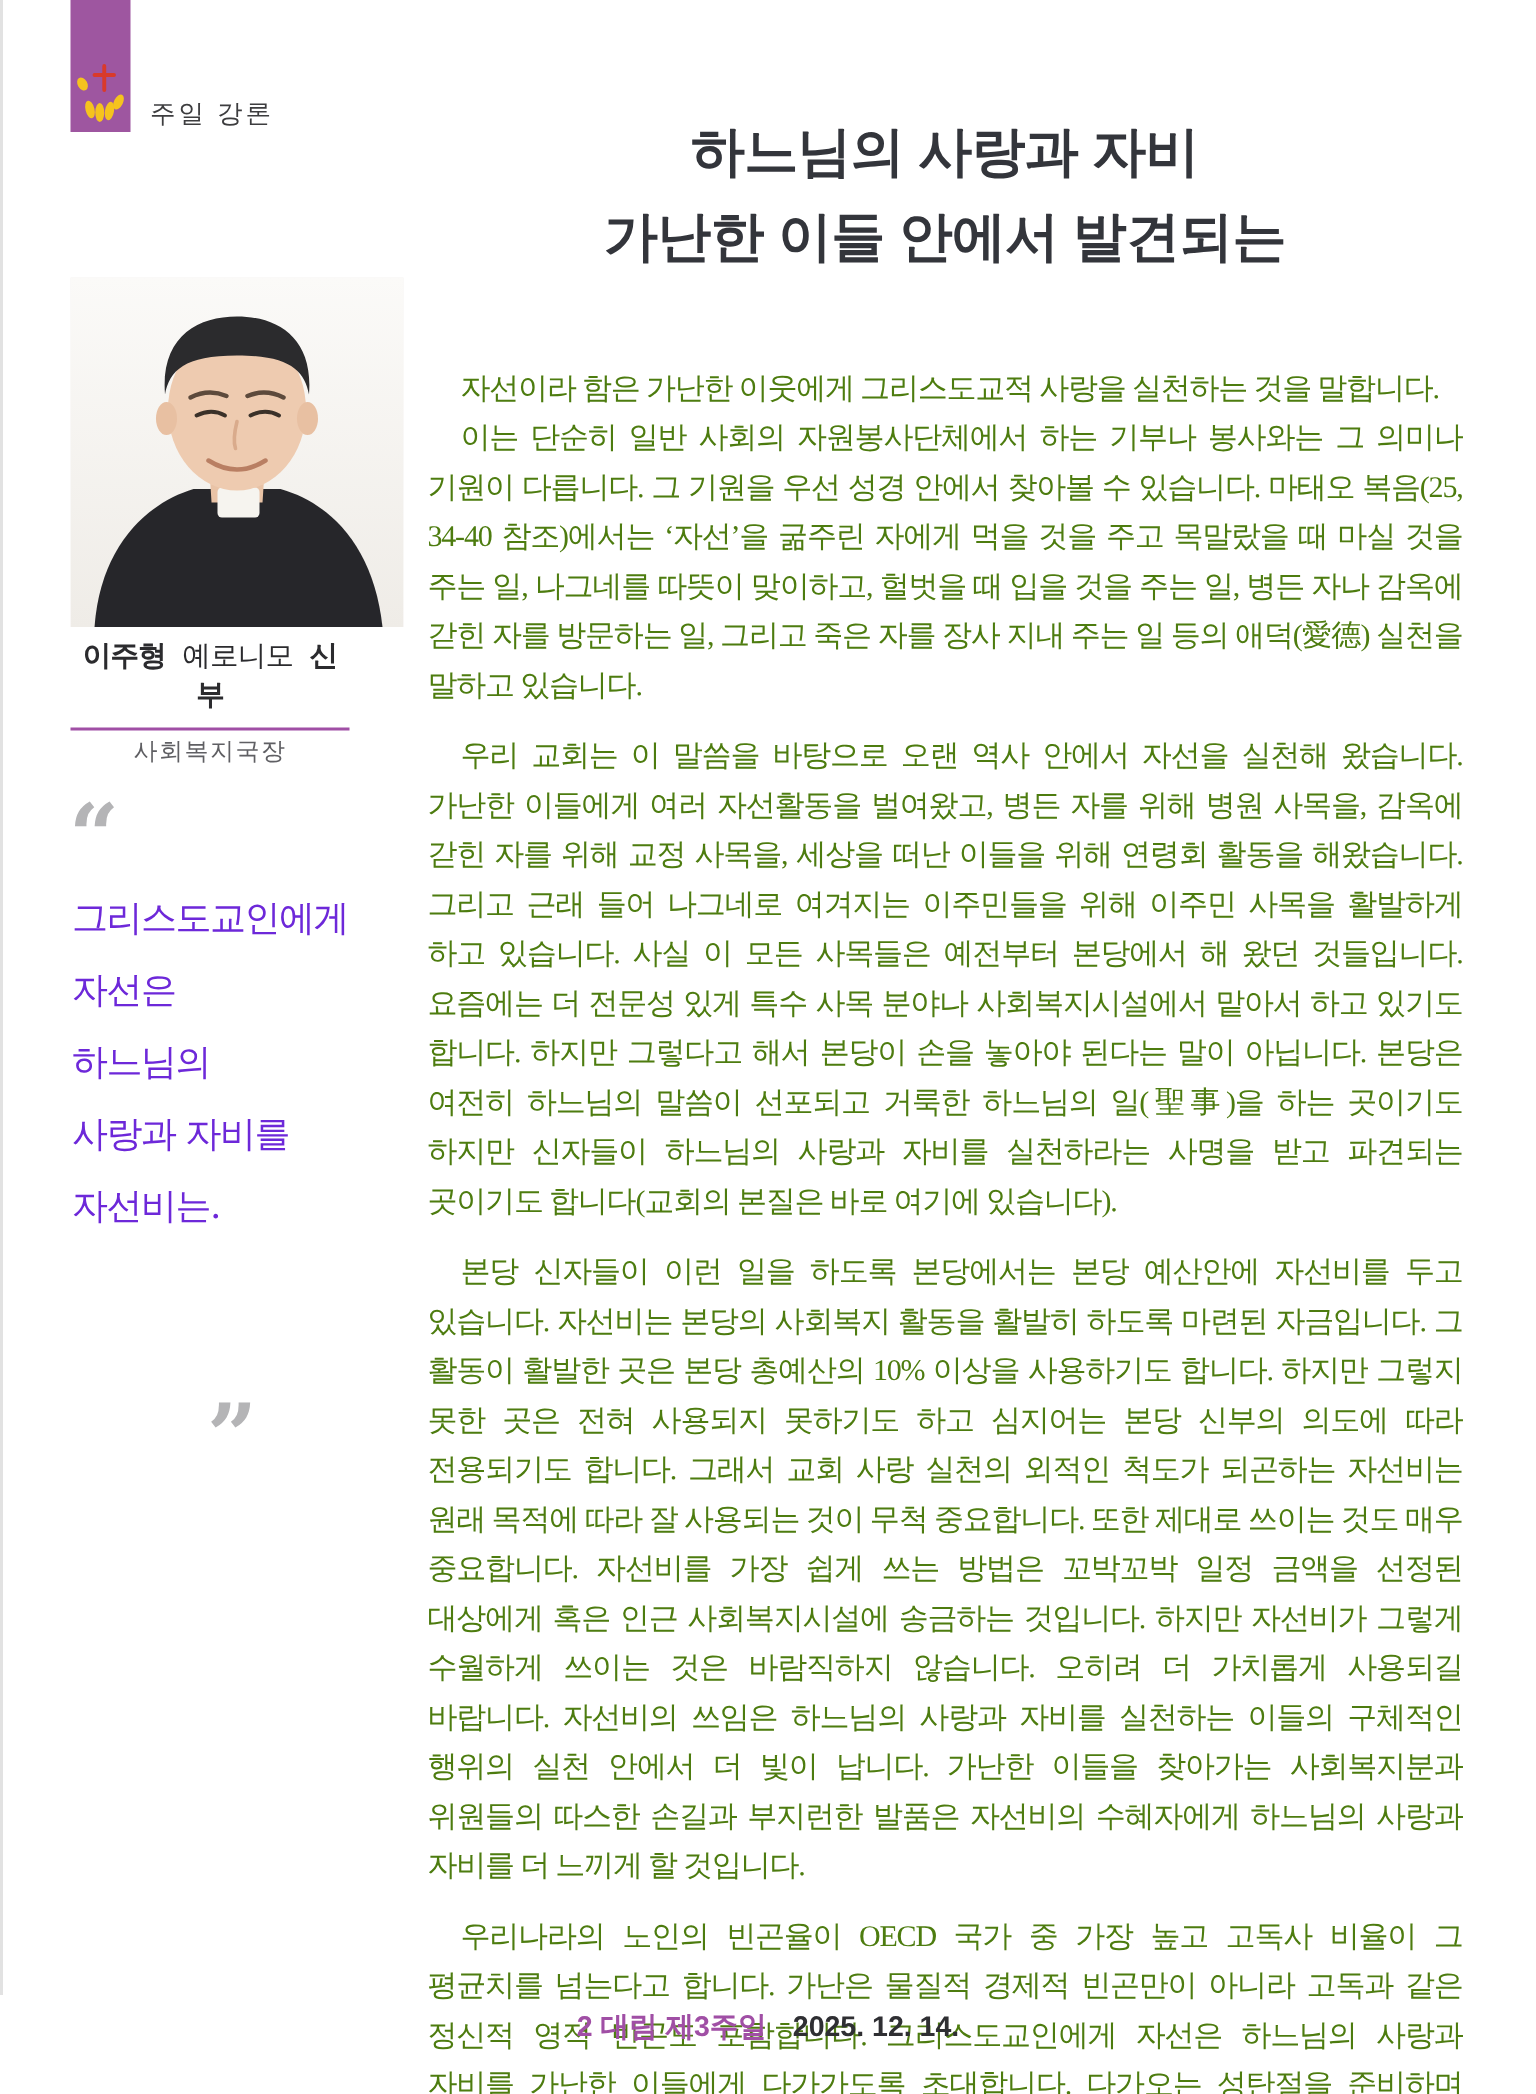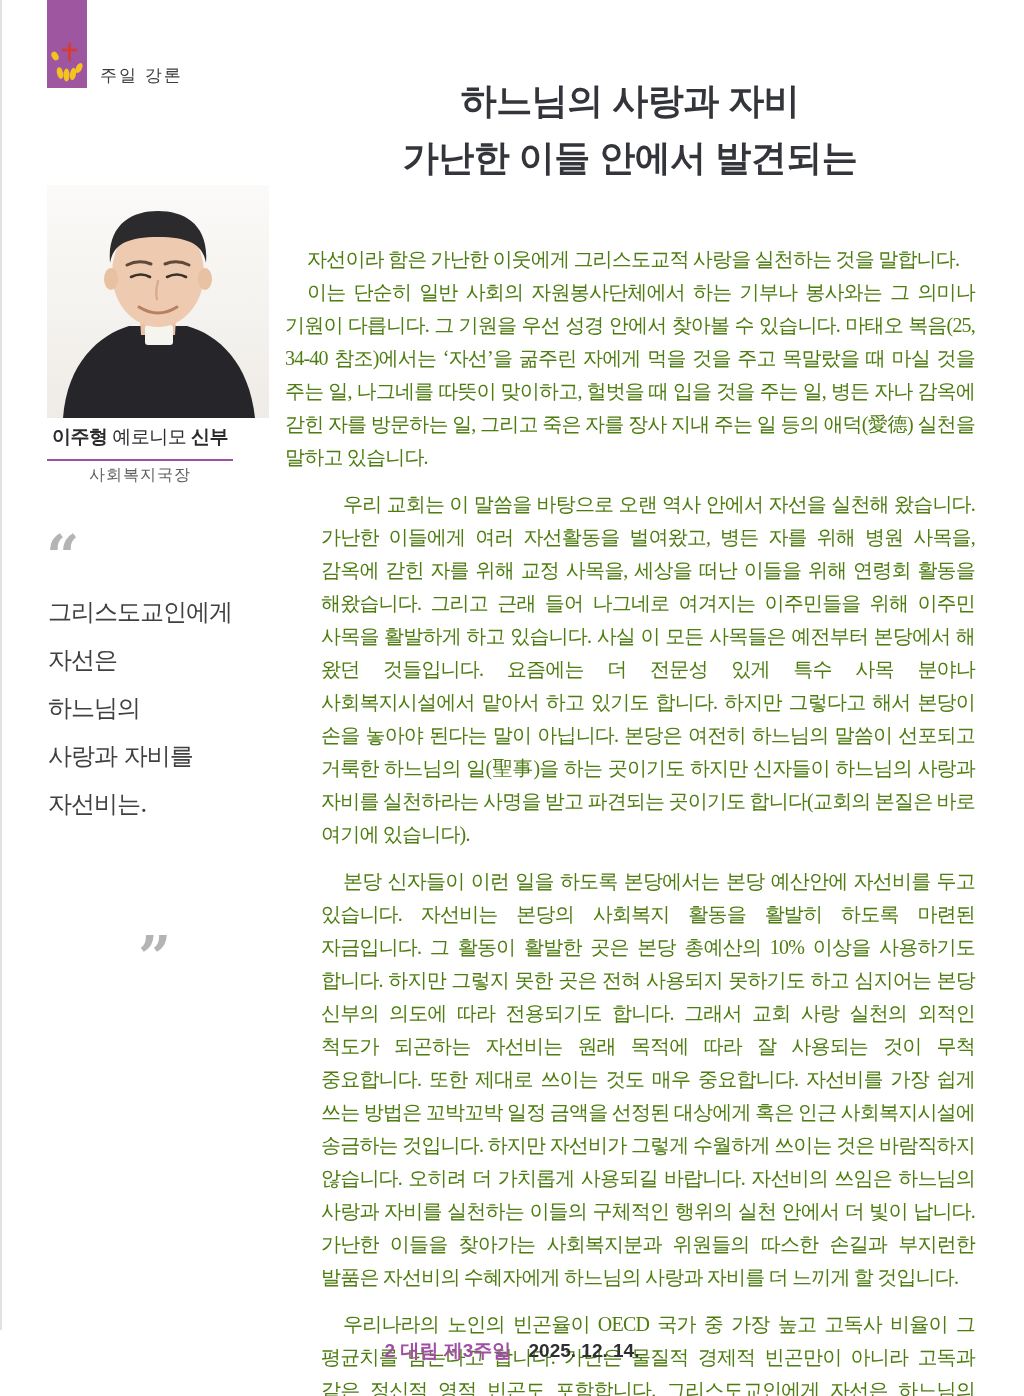--- a/index.html
+++ b/index.html
@@ -41,55 +41,56 @@
   
   .author{
     position:absolute;left:47px;top:424px;width:186px;
     text-align:center;
     font-family:"Liberation Sans","DejaVu Sans",sans-serif;
   }
   .author .name{
     font-size:19px;color:#2b2b2e;
     padding-bottom:9px;border-bottom:2px solid #a04fa5;
     letter-spacing:-0.5px;
+    font-family:Liberation Mono, monospace;
   }
   .author .name .b{font-weight:700;}
   .author .name .m{font-weight:400;}
   .author .role{
     margin-top:4px;font-size:16px;color:#5f5f63;letter-spacing:1px;
   }
   
   .quote-open{
     position:absolute;left:46px;top:528px;
     font-family:"DejaVu Serif",serif;font-size:58px;font-weight:700;
     color:#b4b4b6;line-height:1;
   }
   .quote-lines{
     position:absolute;left:48px;top:588px;width:215px;
     font-family:"DejaVu Serif",serif;
-    font-size:24px;color:#404040;letter-spacing:-1px;
+    font-size:24px;color:#6d28d9;letter-spacing:-1px;
   }
   .quote-lines .ql{height:48px;line-height:48px;}
   .quote-close{
     position:absolute;left:138px;top:928px;
     font-family:"DejaVu Serif",serif;font-size:58px;font-weight:700;
     color:#b4b4b6;line-height:1;
   }
   
   .main-col{
     position:absolute;left:285px;top:243px;width:690px;
   }
   .main-col p{
     margin:0;
     font-size:20px;line-height:33px;
     text-align:justify;text-indent:22px;
     color:#4d7c0f;letter-spacing:-0.8px;
     word-break:keep-all;overflow-wrap:break-word;
   }
-  .main-col p.gap{margin-top:14px;margin-left:36px;}
+  .main-col p.gap{margin-top:14px;}
   
   .footer{
     position:absolute;left:0;top:1338px;width:1024px;
     text-align:center;
     font-family:"Liberation Sans","DejaVu Sans",sans-serif;
     font-size:19px;font-weight:700;
   }
   .footer .feast{color:#a04fa5;}
   .footer .date{color:#2f2f33;margin-left:12px;font-weight:600;}
 </style>

